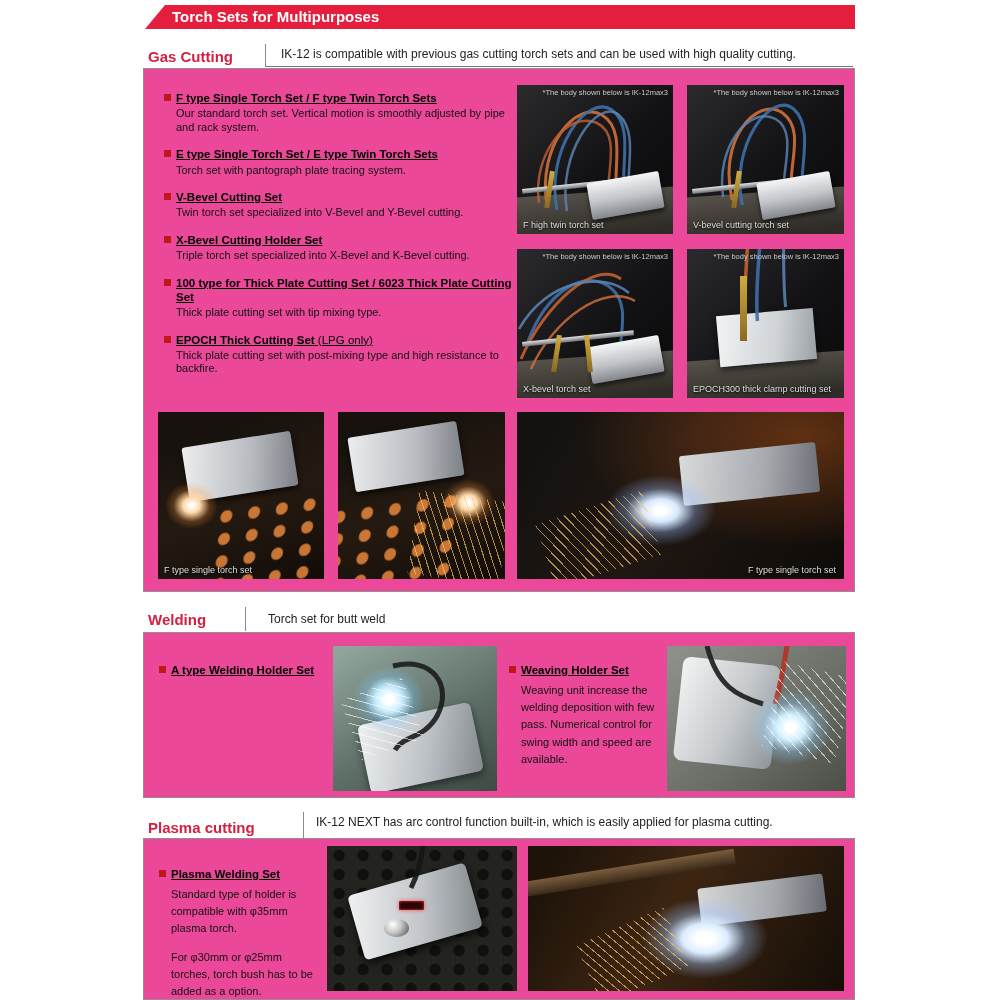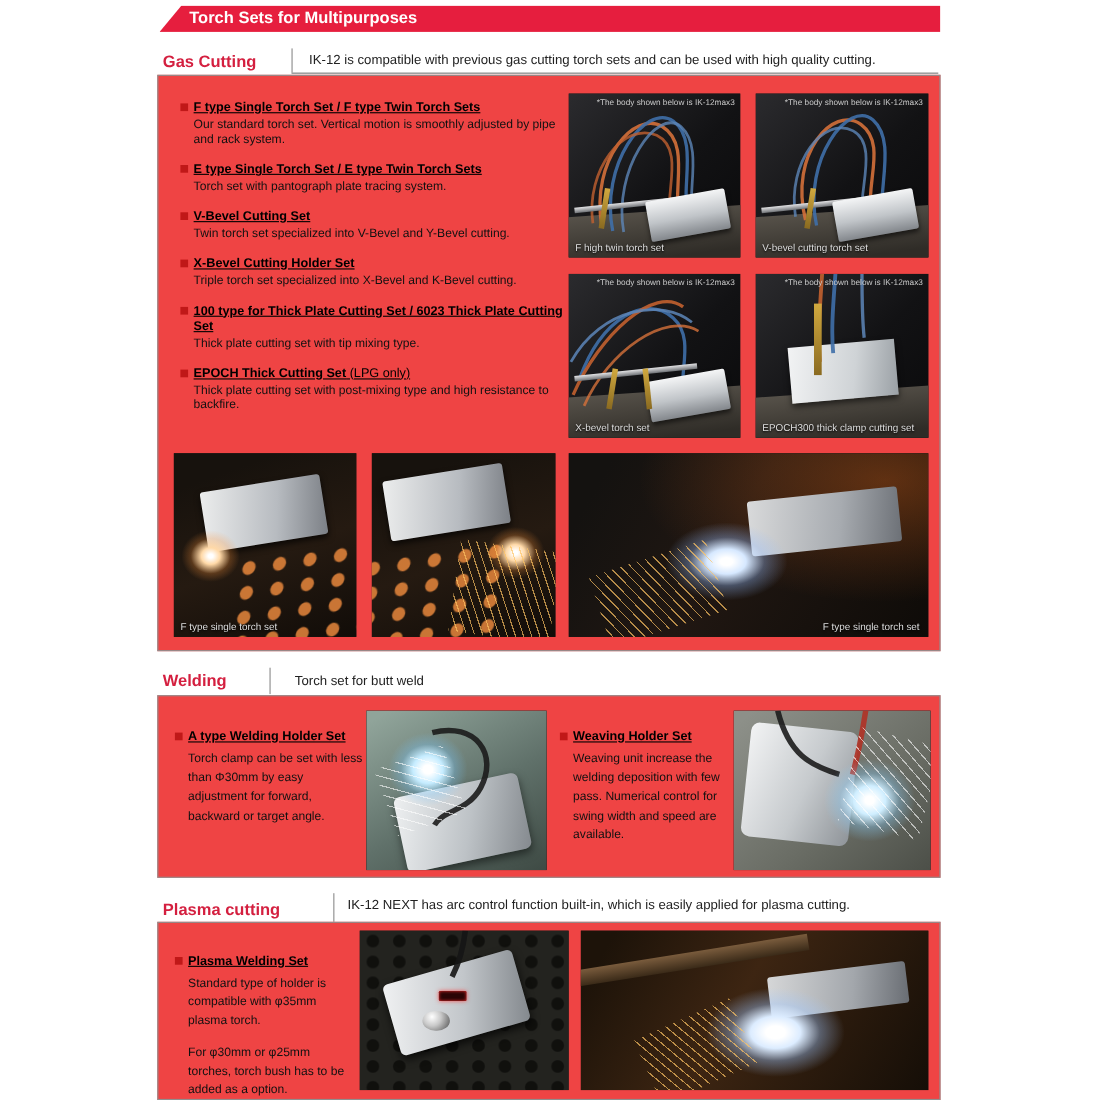--- a/index.html
+++ b/index.html
@@ -13,21 +13,21 @@
           clip-path:polygon(20px 0,100% 0,100% 100%,0 100%);}
   .banner span{margin-left:27px;}
 
   
   .sec-label{position:absolute;font-size:15px;font-weight:bold;color:#d41f3f;}
   .vline{position:absolute;width:1px;background:#8a8a8a;}
   .sec-desc{position:absolute;font-size:12px;color:#222;}
   .hline{position:absolute;height:1px;background:#777;}
 
   
-  .panel{position:absolute;border:1px solid #8f8f8f;background:#ef4444;}
+  .panel{position:absolute;border:1px solid #8f8f8f;background:#ec4899;}
 
   
   .item{margin-bottom:13px;}
   .item .head{display:flex;align-items:flex-start;}
   .bullet{flex:0 0 auto;width:7px;height:7px;background:#c01818;margin:3px 5px 0 0;}
   .ptitle{font-size:11.5px;font-weight:bold;text-decoration:underline;color:#000;line-height:1.25;}
   .ptitle .nolink{text-decoration:none;font-weight:normal;}
   .pbody{font-size:11px;line-height:1.22;margin:2px 0 0 12px;color:#111;}
   .loose .pbody{line-height:1.55;margin-top:5px;}
 
@@ -250,21 +250,20 @@
   <div class="sec-label" style="left:148px;top:611px;">Welding</div>
   <div class="vline" style="left:245px;top:607px;height:24px;"></div>
   <div class="sec-desc" style="left:268px;top:612px;">Torch set for butt weld</div>
 
   <div class="panel" style="left:143px;top:632px;width:710px;height:164px;">
     <div class="item loose" style="position:absolute;left:15px;top:30px;width:172px;">
       <div class="head">
           <span class="bullet"></span>
         <span class="ptitle">A type Welding Holder Set</span>
         </div>
-      <div class="pbody">Torch clamp can be set with less than Φ30mm by easy adjustment for forward, backward or target angle.</div>
     </div>
 
     <div class="photo" style="left:189px;top:13px;width:164px;height:145px;">
       <div class="ly wg-bg"></div>
       <div class="ly wg-machine"></div>
       <svg class="ly" style="inset:0;width:100%;height:100%;" viewBox="0 0 164 145" preserveAspectRatio="none">
         <path d="M60,20 C100,10 120,40 104,70 C92,92 70,90 62,104" stroke="#1c1c1c" stroke-width="5" fill="none" opacity="0.9"></path>
       </svg>
       <div class="ly wg-flare"></div>
       <div class="ly wg-sparks" style="left:10%;top:28%;width:40%;height:44%;transform:rotate(-20deg);"></div>

